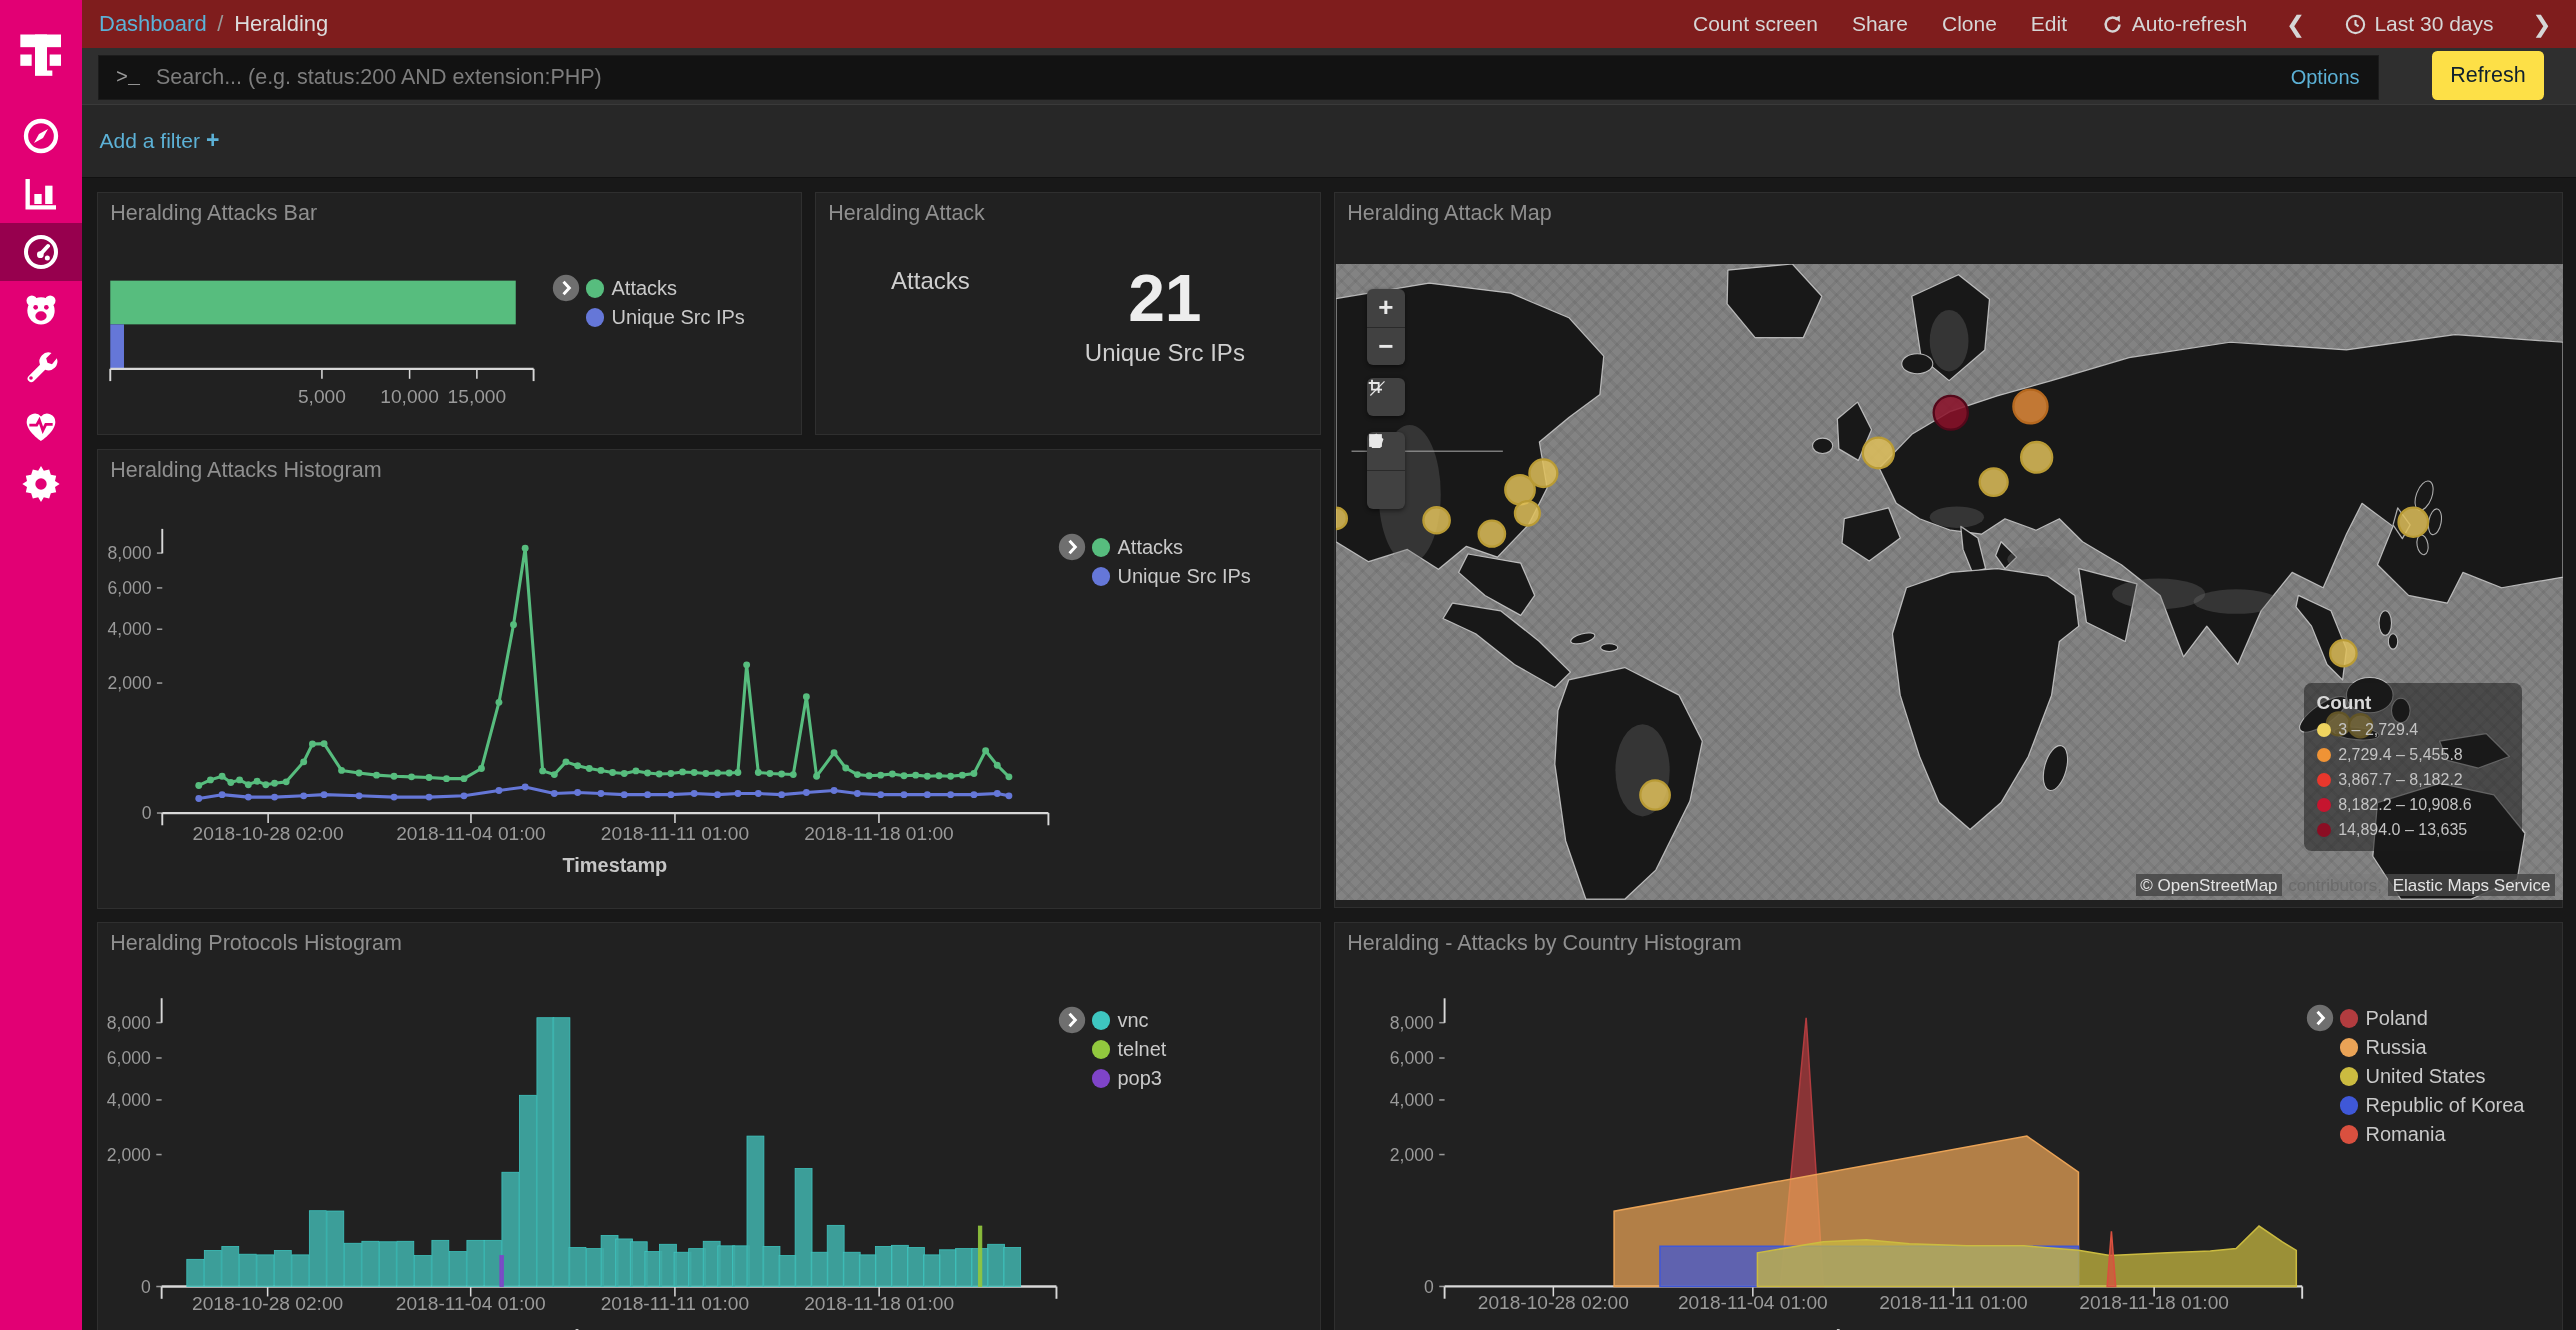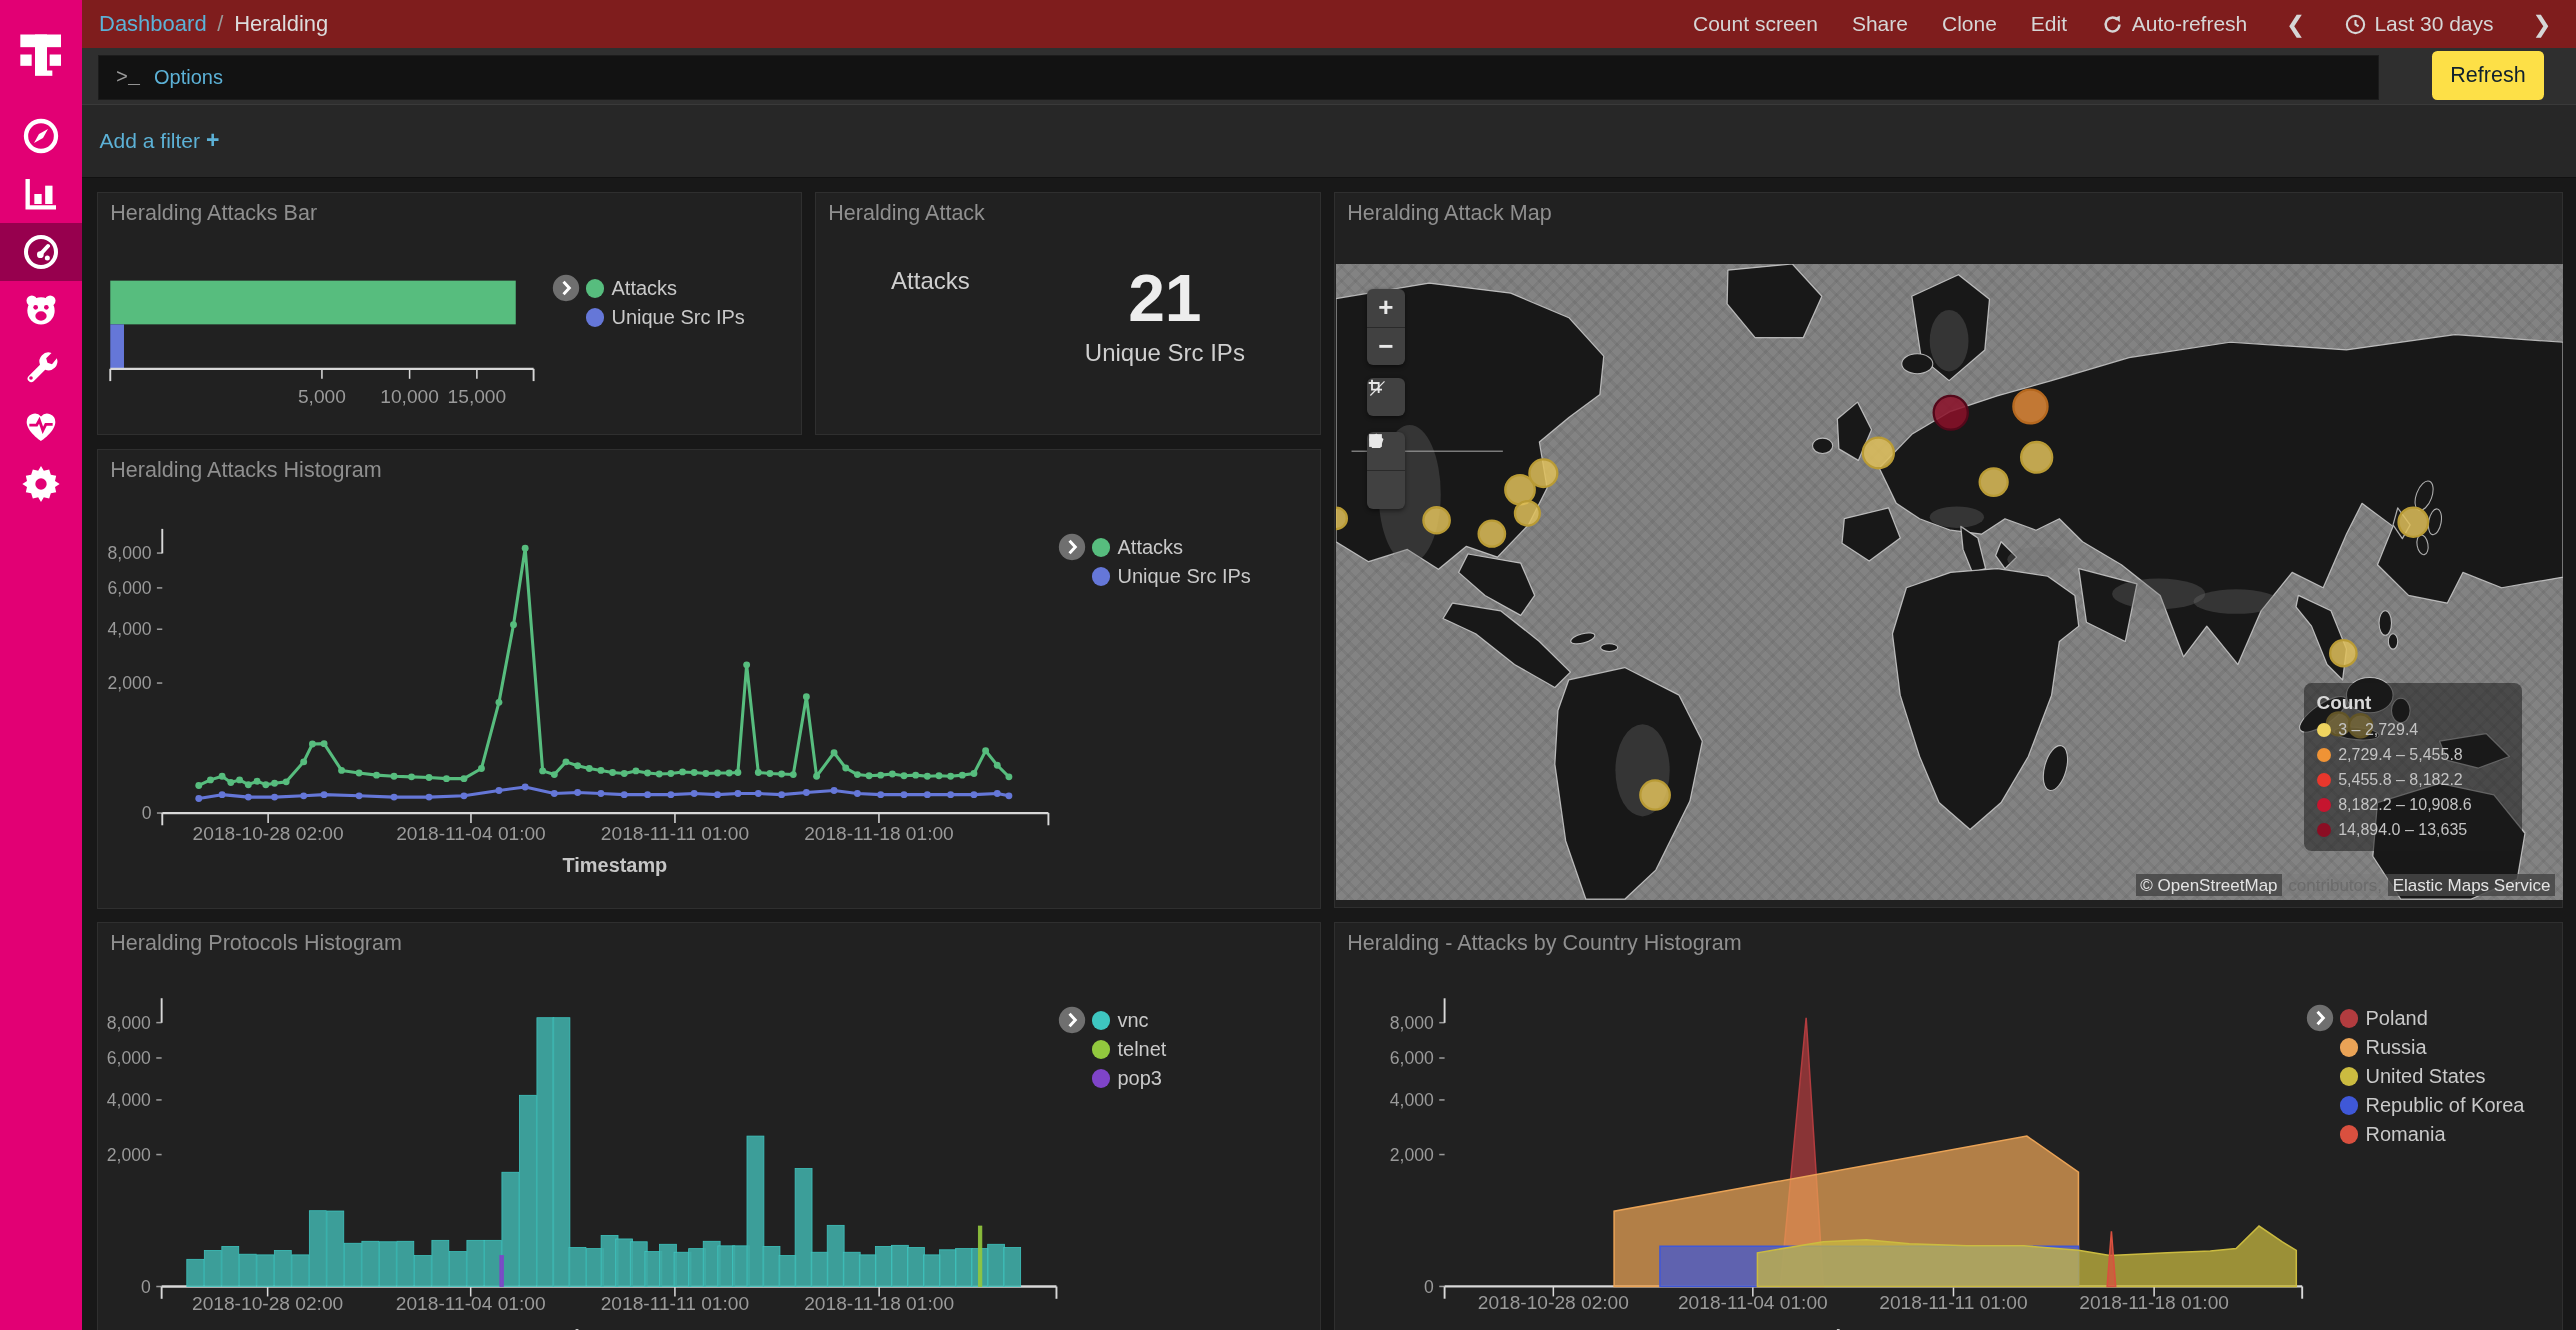--- a/index.html
+++ b/index.html
@@ -181,20 +181,21 @@
       </span>
       <span>Last 30 days</span>
     </span>
     <span class="chev-btn">❯</span>
   </div>
 </header>
 
 <div class="searchrow">
   <div class="search-input-wrap">
     <span class="search-prompt">&gt;_</span>
+    <input class="search-input" type="text" placeholder="Search... (e.g. status:200 AND extension:PHP)" style="">
     <span class="options-link">Options</span>
   </div>
   <button class="refresh-btn">Refresh</button>
 </div>
 
 <div class="filterrow">
   <span class="add-filter">
     <span>Add a filter</span><b>+</b>
   </span>
 </div>
@@ -338,21 +339,21 @@
           <div class="ml-row">
             <span class="ml-dot" style="background: rgb(239, 212, 95);"></span>
             <span class="ml-label">3 – 2,729.4</span>
           </div>
           <div class="ml-row">
             <span class="ml-dot" style="background: rgb(239, 147, 53);"></span>
             <span class="ml-label">2,729.4 – 5,455.8</span>
           </div>
           <div class="ml-row">
             <span class="ml-dot" style="background: rgb(232, 55, 44);"></span>
-            <span class="ml-label">5,455.8 – 8,182.2</span>
+            <span class="ml-label">3,867.7 – 8,182.2</span>
           </div>
           <div class="ml-row">
             <span class="ml-dot" style="background: rgb(198, 21, 47);"></span>
             <span class="ml-label">8,182.2 – 10,908.6</span>
           </div>
           <div class="ml-row">
             <span class="ml-dot" style="background: rgb(140, 13, 35);"></span>
             <span class="ml-label">14,894.0 – 13,635</span>
           </div>
         </div>

